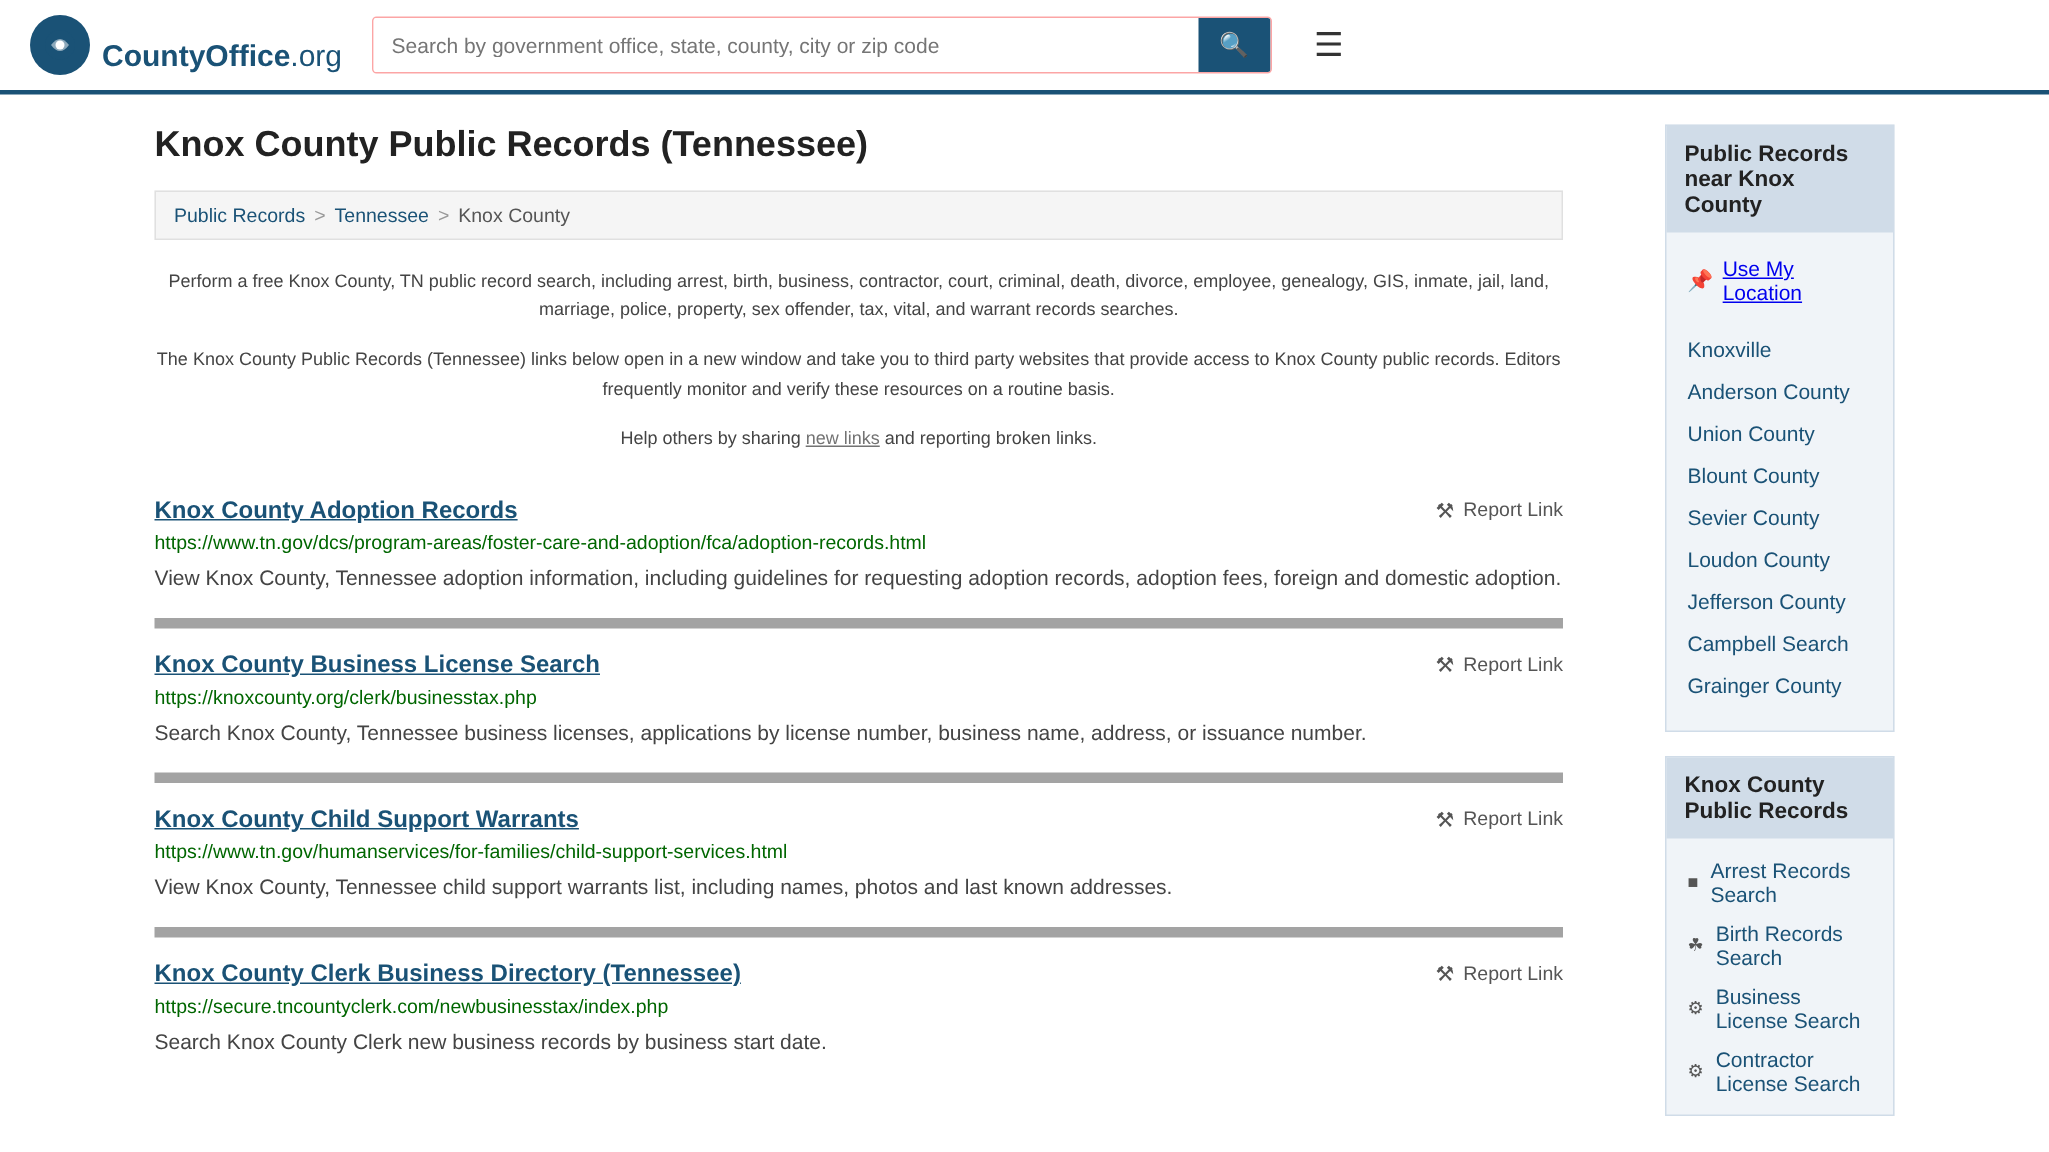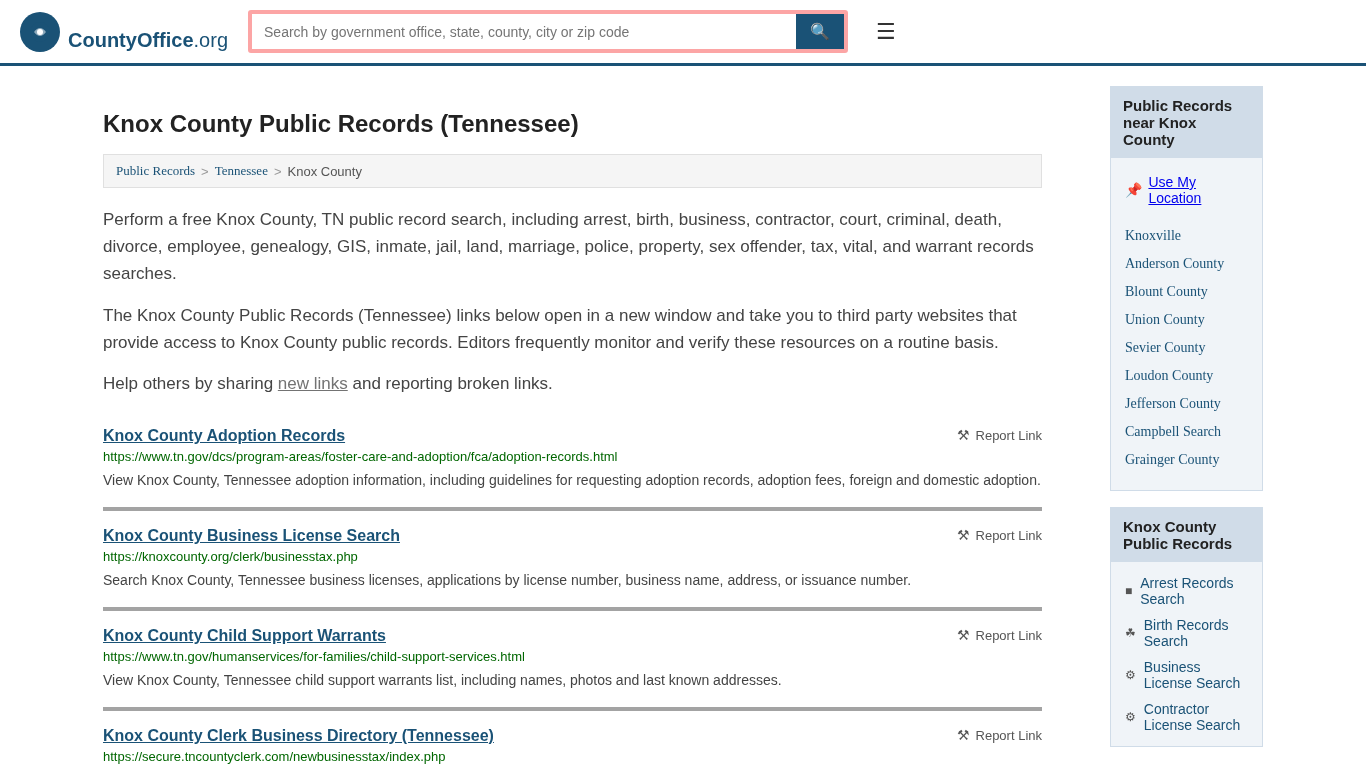--- a/index.html
+++ b/index.html
@@ -37,21 +37,21 @@
       color: #333;
       font-weight: bold;
     }
     .logo-text span { color: #1a5276; }
     .logo-org { color: #888; font-weight: normal; }
 
     .search-bar {
       flex: 1;
       max-width: 600px;
       display: flex;
-      border: 4px solid #fca5a5;
+      border: 1px solid #fca5a5;
       border-radius: 3px;
       overflow: hidden;
     }
     .search-bar input {
       flex: 1;
       padding: 8px 12px;
       border: none;
       outline: none;
       font-size: 14px;
       color: #999;
@@ -83,44 +83,43 @@
     }
     .main-content { flex: 1; }
     .sidebar { width: 191px; flex-shrink: 0; padding-left: 38px; }
 
     
     .page-title {
       font-size: 24px;
       font-weight: bold;
       color: #222;
       margin-bottom: 16px;
-      margin-top: 24px;
     }
 
     
     .breadcrumb {
       display: flex;
       align-items: center;
       gap: 6px;
       font-size: 13px;
       color: #555;
       background: #f5f5f5;
       padding: 8px 12px;
       margin-bottom: 18px;
       border: 1px solid #e0e0e0;
     }
-    .breadcrumb a { color: #1a5276; text-decoration: none; font-family: Liberation Serif, serif; }
+    .breadcrumb a { color: #1a5276; text-decoration: none; }
     .breadcrumb .sep { color: #999; }
 
     
-    .description { font-size: 17px; line-height: 1.6; color: #444; margin-bottom: 14px; }
+    .description { font-size: 12px; line-height: 1.6; color: #444; margin-bottom: 14px; text-align: center; }
     .description a { color: #737373; }
 
     
-    .record-item { border-bottom: 4px solid #a3a3a3; padding: 16px 0; }
+    .record-item { border-bottom: 7px solid #a3a3a3; padding: 16px 0; }
     .record-item:last-child { border-bottom: none; }
     .record-header { display: flex; align-items: flex-start; justify-content: space-between; margin-bottom: 4px; }
     .record-title { font-size: 16px; font-weight: bold; color: #1a5276; text-decoration: underline; cursor: pointer; }
     .report-link { display: flex; align-items: center; gap: 6px; font-size: 13px; color: #555; cursor: pointer; white-space: nowrap; }
     .report-icon { font-size: 14px; }
     .record-url { color: #006600; font-size: 13px; margin-bottom: 6px; }
     .record-desc { font-size: 14px; color: #444; line-height: 1.5; }
 
     
     .sidebar-section {
@@ -129,21 +128,21 @@
       margin-bottom: 16px;
     }
     .sidebar-header {
       background: #d0dce8;
       padding: 10px 12px;
       font-size: 15px;
       font-weight: bold;
       color: #222;
     }
     .sidebar-list { padding: 8px 0; }
-    .sidebar-list li { list-style: none; font-family: Liberation Serif, serif; }
+    .sidebar-list li { list-style: none; }
     .sidebar-list li a {
       display: block;
       padding: 6px 14px;
       color: #1a5276;
       text-decoration: none;
       font-size: 14px;
     }
 
     .location-item {
       display: flex;
@@ -281,24 +280,24 @@
           <a href="#">Use My Location</a>
         </div>
         <ul class="sidebar-list" id="nearby-list">
         <li>
               <a href="#">Knoxville</a>
             </li>
             <li>
               <a href="#">Anderson County</a>
             </li>
             <li>
+              <a href="#">Union County</a>
+            </li>
+            <li>
               <a href="#">Blount County</a>
-            </li>
-            <li>
-              <a href="#">Union County</a>
             </li>
             <li>
               <a href="#">Sevier County</a>
             </li>
             <li>
               <a href="#">Loudon County</a>
             </li>
             <li>
               <a href="#">Jefferson County</a>
             </li>

